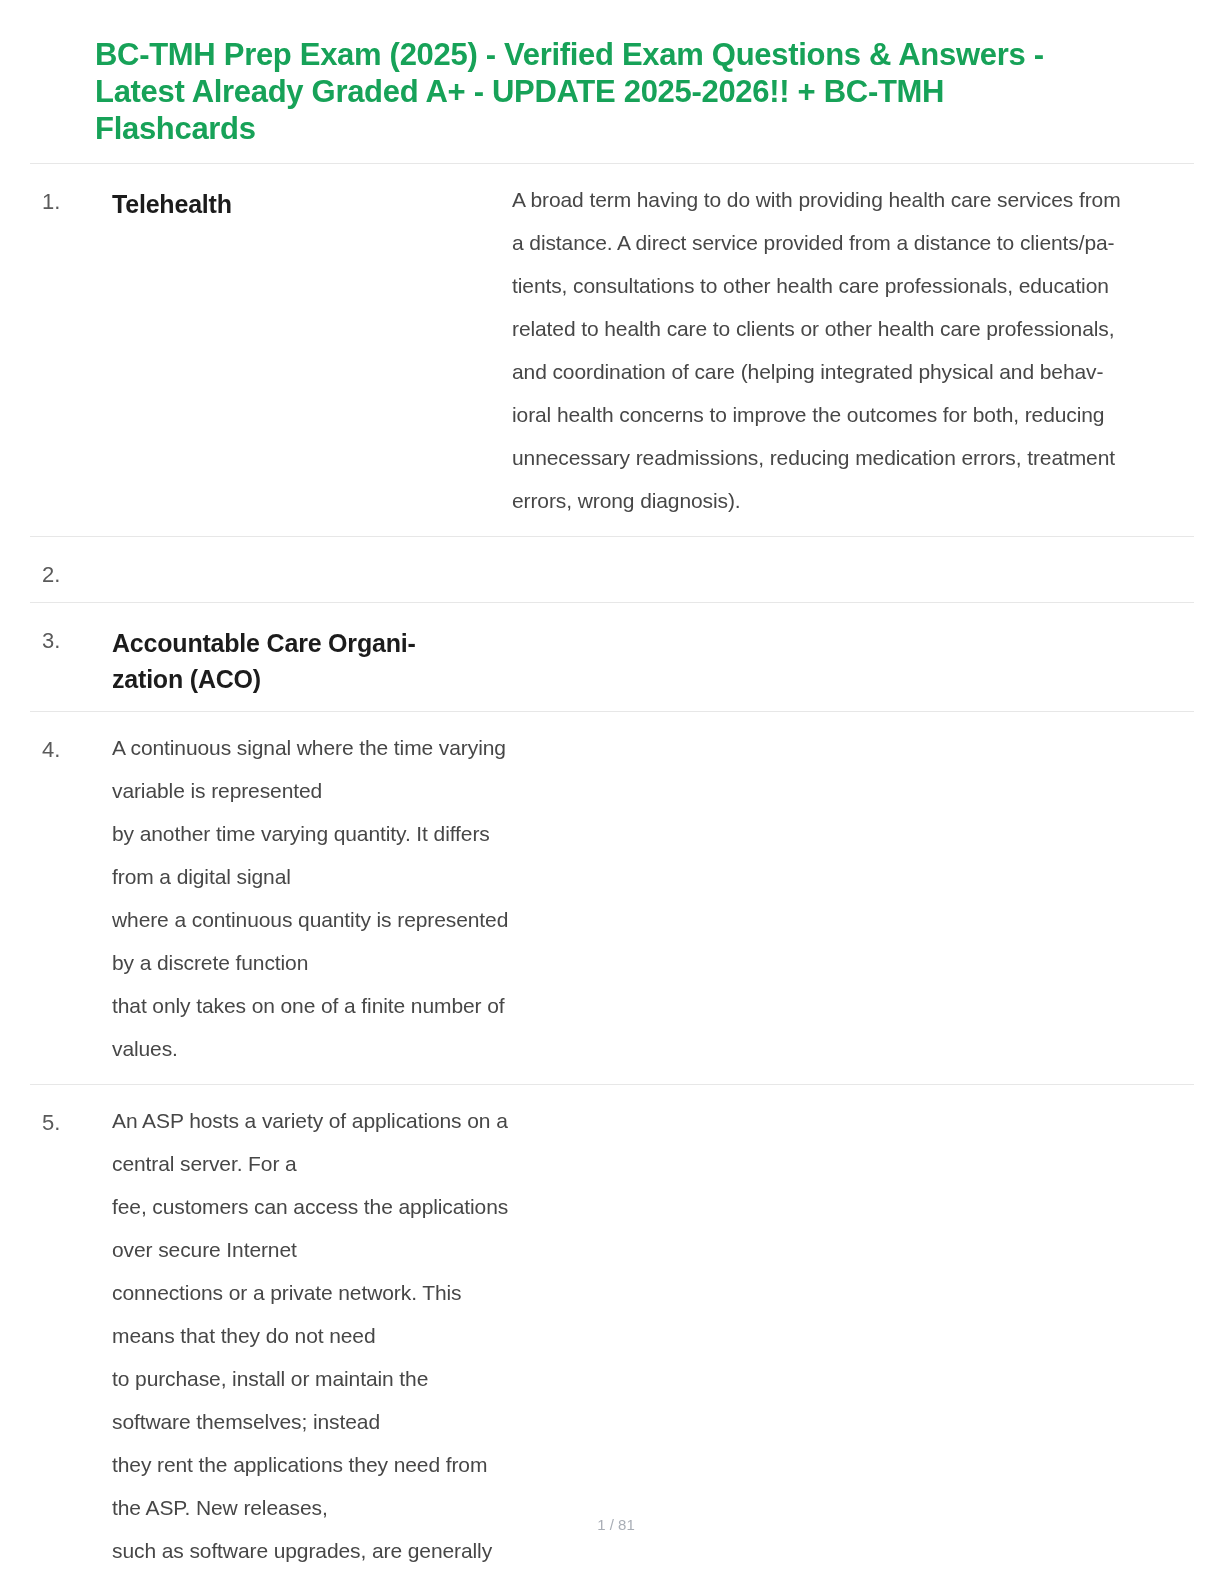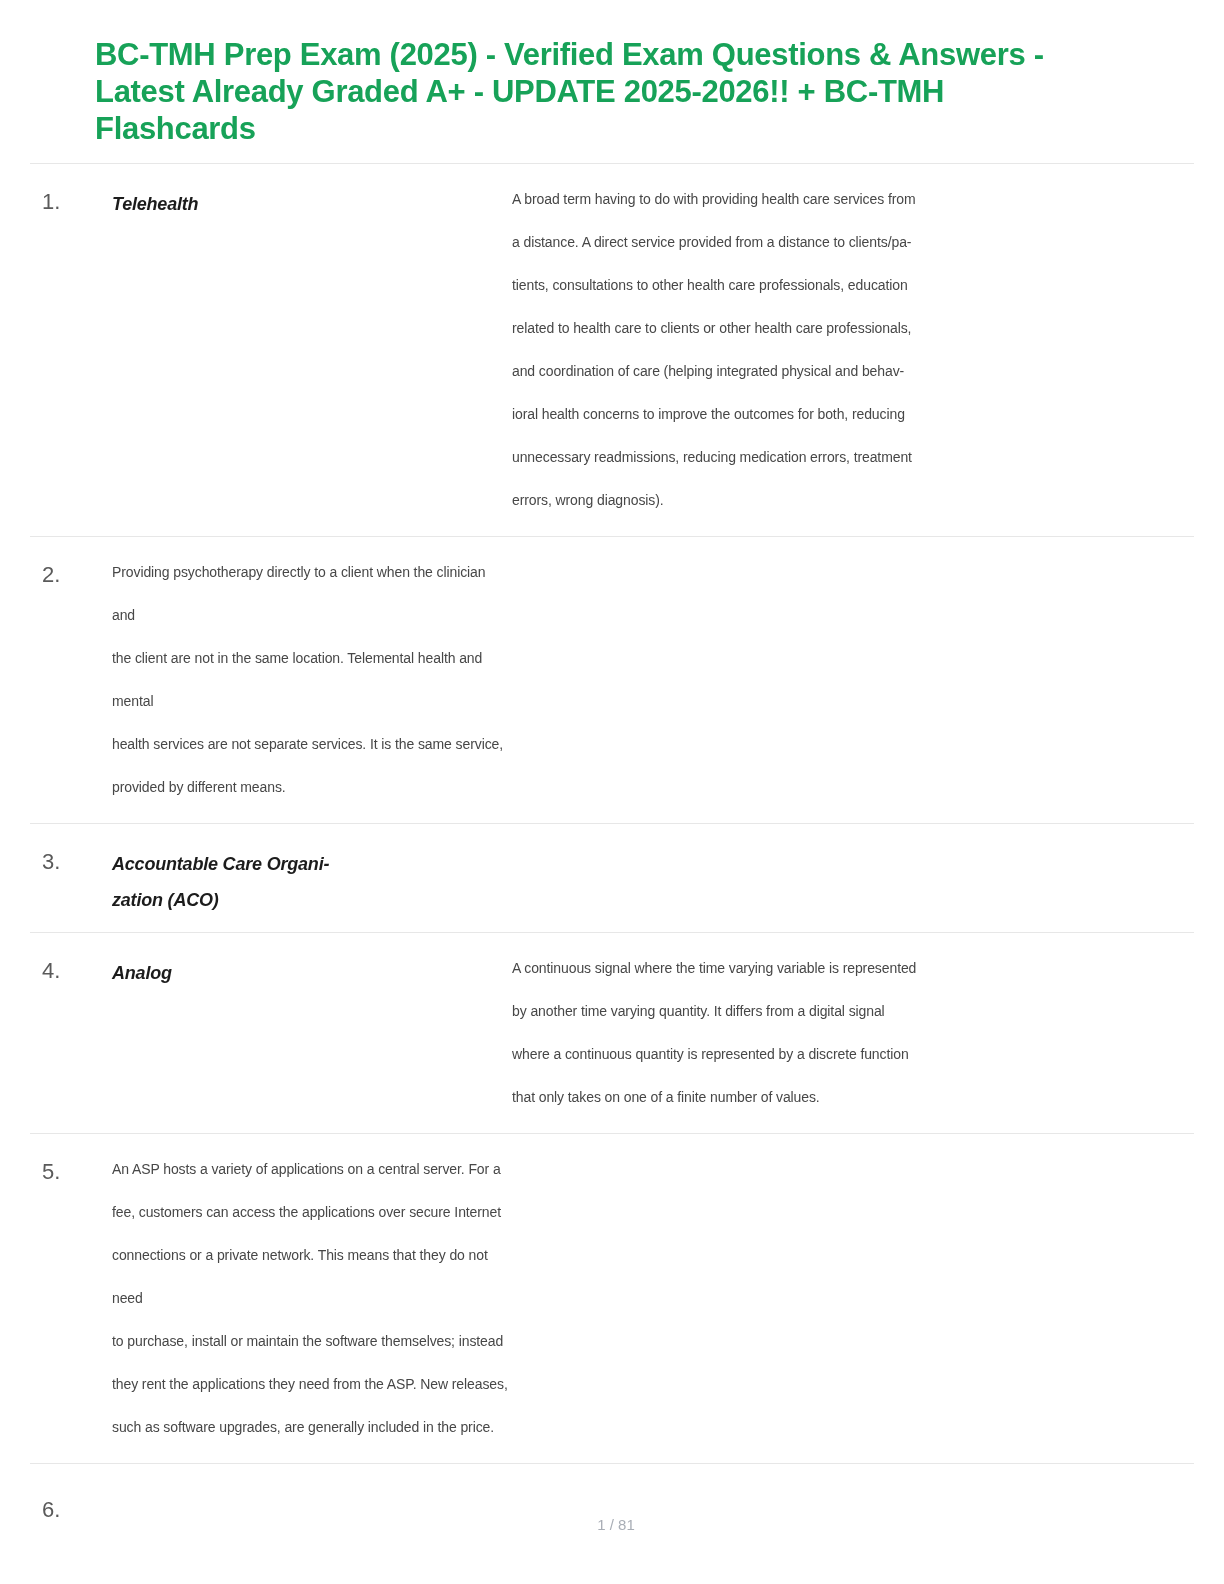--- a/index.html
+++ b/index.html
@@ -39,31 +39,30 @@
     border-bottom: 1px solid var(--divider);
   }
   .card-row:last-child { border-bottom: none; padding-top: 30px; }
   .card-num {
     font-size: 22px;
     color: var(--num-color);
     font-weight: 300;
     padding-top: 3px;
   }
   .card-term {
-    font-size: 18px;
+    font-size: 25px;
     font-weight: bold;
     color: var(--term-color);
     line-height: 36px;
     white-space: pre-line;
     padding-right: 24px;
     letter-spacing: -0.2px;
-    font-style: italic;
   }
   .card-def {
-    font-size: 14px;
+    font-size: 21px;
     font-weight: 300;
     color: var(--def-color);
     line-height: 43px;
     white-space: pre-line;
     letter-spacing: -0.1px;
     margin-top: -8px;
   }
   .page-footer {
     position: absolute;
     left: 8px;
@@ -93,35 +92,30 @@
 tients, consultations to other health care professionals, education
 related to health care to clients or other health care professionals,
 and coordination of care (helping integrated physical and behav-
 ioral health concerns to improve the outcomes for both, reducing
 unnecessary readmissions, reducing medication errors, treatment
 errors, wrong diagnosis).</div>
   </div>
 
   <div class="card-row">
     <div class="card-num">2.</div>
-    <div class="card-def">Providing psychotherapy directly to a client when the clinician and
-the client are not in the same location. Telemental health and mental
-health services are not separate services. It is the same service,
-provided by different means.</div>
   </div>
 
   <div class="card-row">
     <div class="card-num">3.</div>
     <div class="card-term">Accountable Care Organi-
 zation (ACO)</div>
   </div>
 
   <div class="card-row">
     <div class="card-num">4.</div>
-    <div class="card-term">Analog</div>
     <div class="card-def">A continuous signal where the time varying variable is represented
 by another time varying quantity. It differs from a digital signal
 where a continuous quantity is represented by a discrete function
 that only takes on one of a finite number of values.</div>
   </div>
 
   <div class="card-row">
     <div class="card-num">5.</div>
     <div class="card-def">An ASP hosts a variety of applications on a central server. For a
 fee, customers can access the applications over secure Internet

